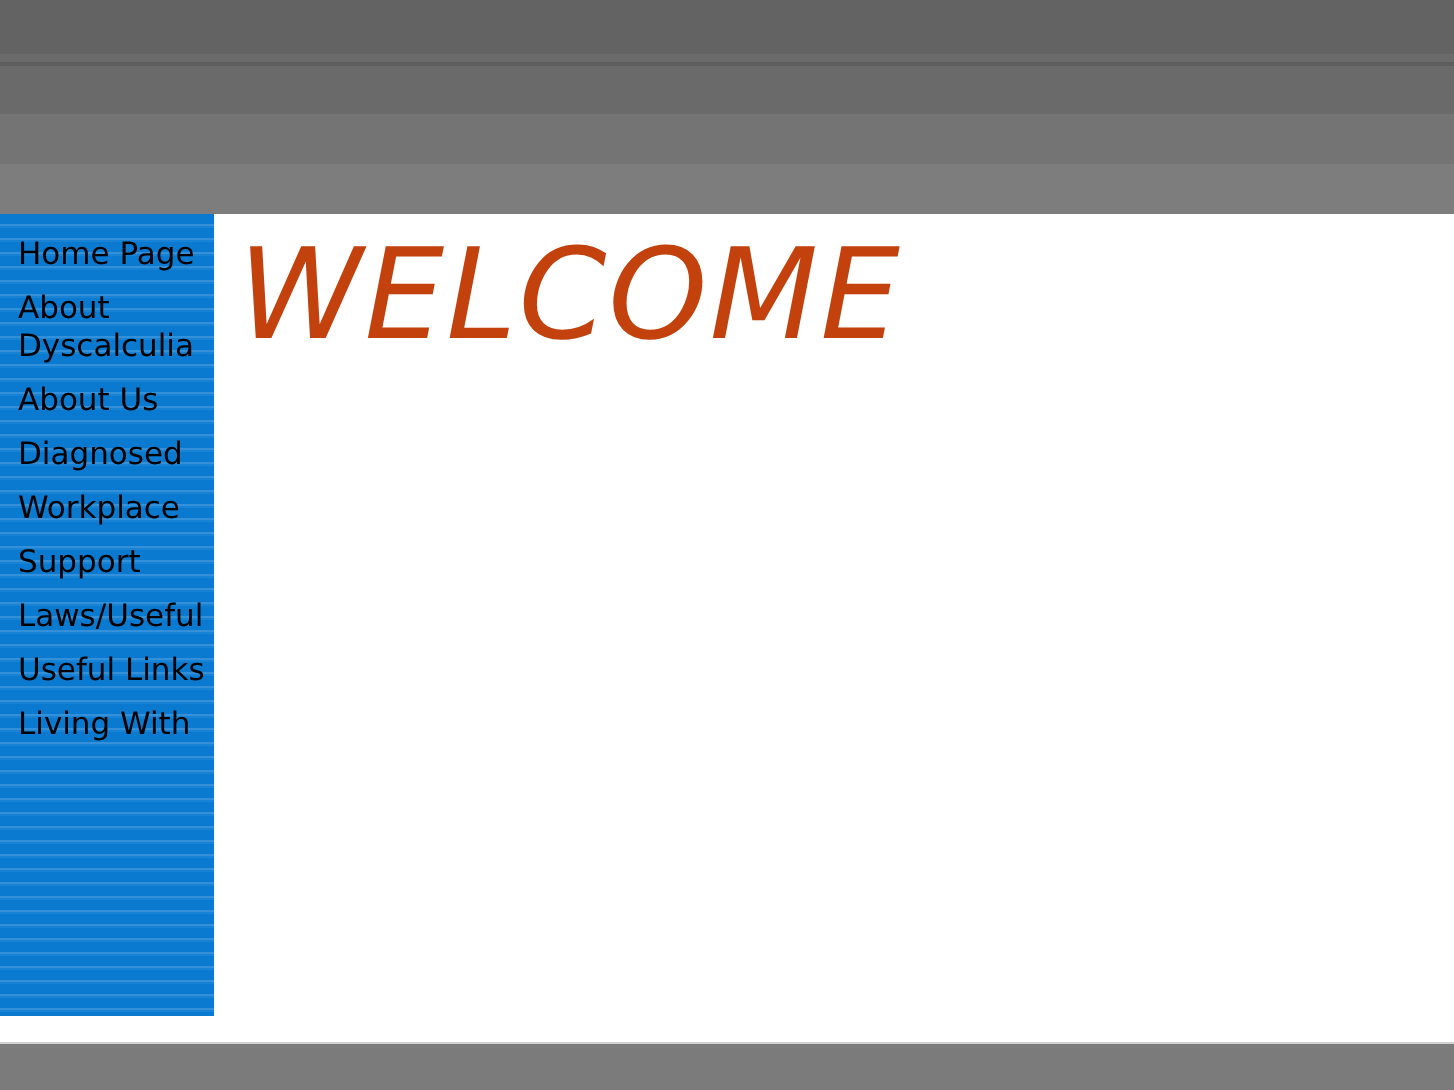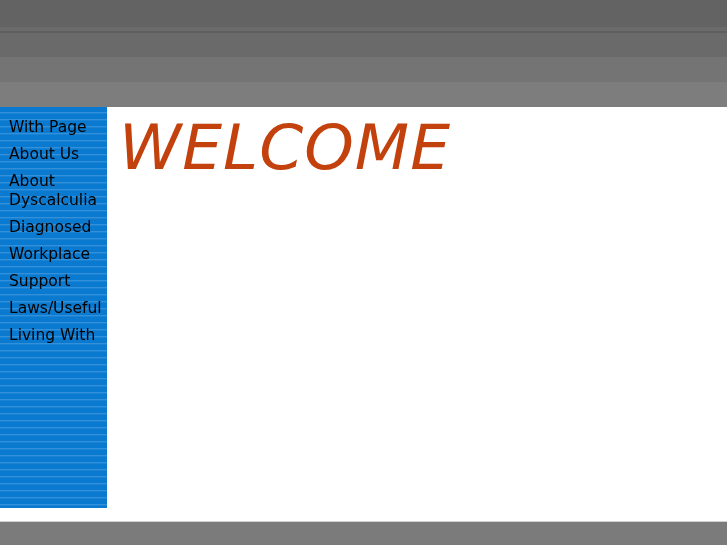--- a/index.html
+++ b/index.html
@@ -137,27 +137,28 @@
   <div class="band" id="band-2"></div>
   <div class="band" id="band-3"></div>
   <div class="band" id="band-4"></div>
   <div class="band" id="band-5"></div>
   <div class="band" id="band-6"></div>
 </div>
 
 <div id="main-region">
 
   <nav id="sidebar">
-    <a class="nav-item two-line" href="#">With Page</a>
+    <a class="nav-item two-line" href="#">Home Page</a>
+    <a class="nav-item two-line" href="#">About Dyscalculia</a>
     <a class="nav-item" href="#">About Us</a>
-    <a class="nav-item two-line" href="#">About Dyscalculia</a>
     <a class="nav-item" href="#">Diagnosed</a>
     <a class="nav-item" href="#">Workplace</a>
     <a class="nav-item" href="#">Support</a>
     <a class="nav-item" href="#">Laws/Useful</a>
+    <a class="nav-item two-line" href="#">Useful Links</a>
     <a class="nav-item two-line" href="#">Living With</a>
   </nav>
 
   <section id="content">
     <h1 id="welcome-heading">WELCOME</h1>
   </section>
 
   <div id="footer-strip">
     <span class="faint-text" id="faint-left"></span>
     <span class="faint-text" id="faint-right"></span>

